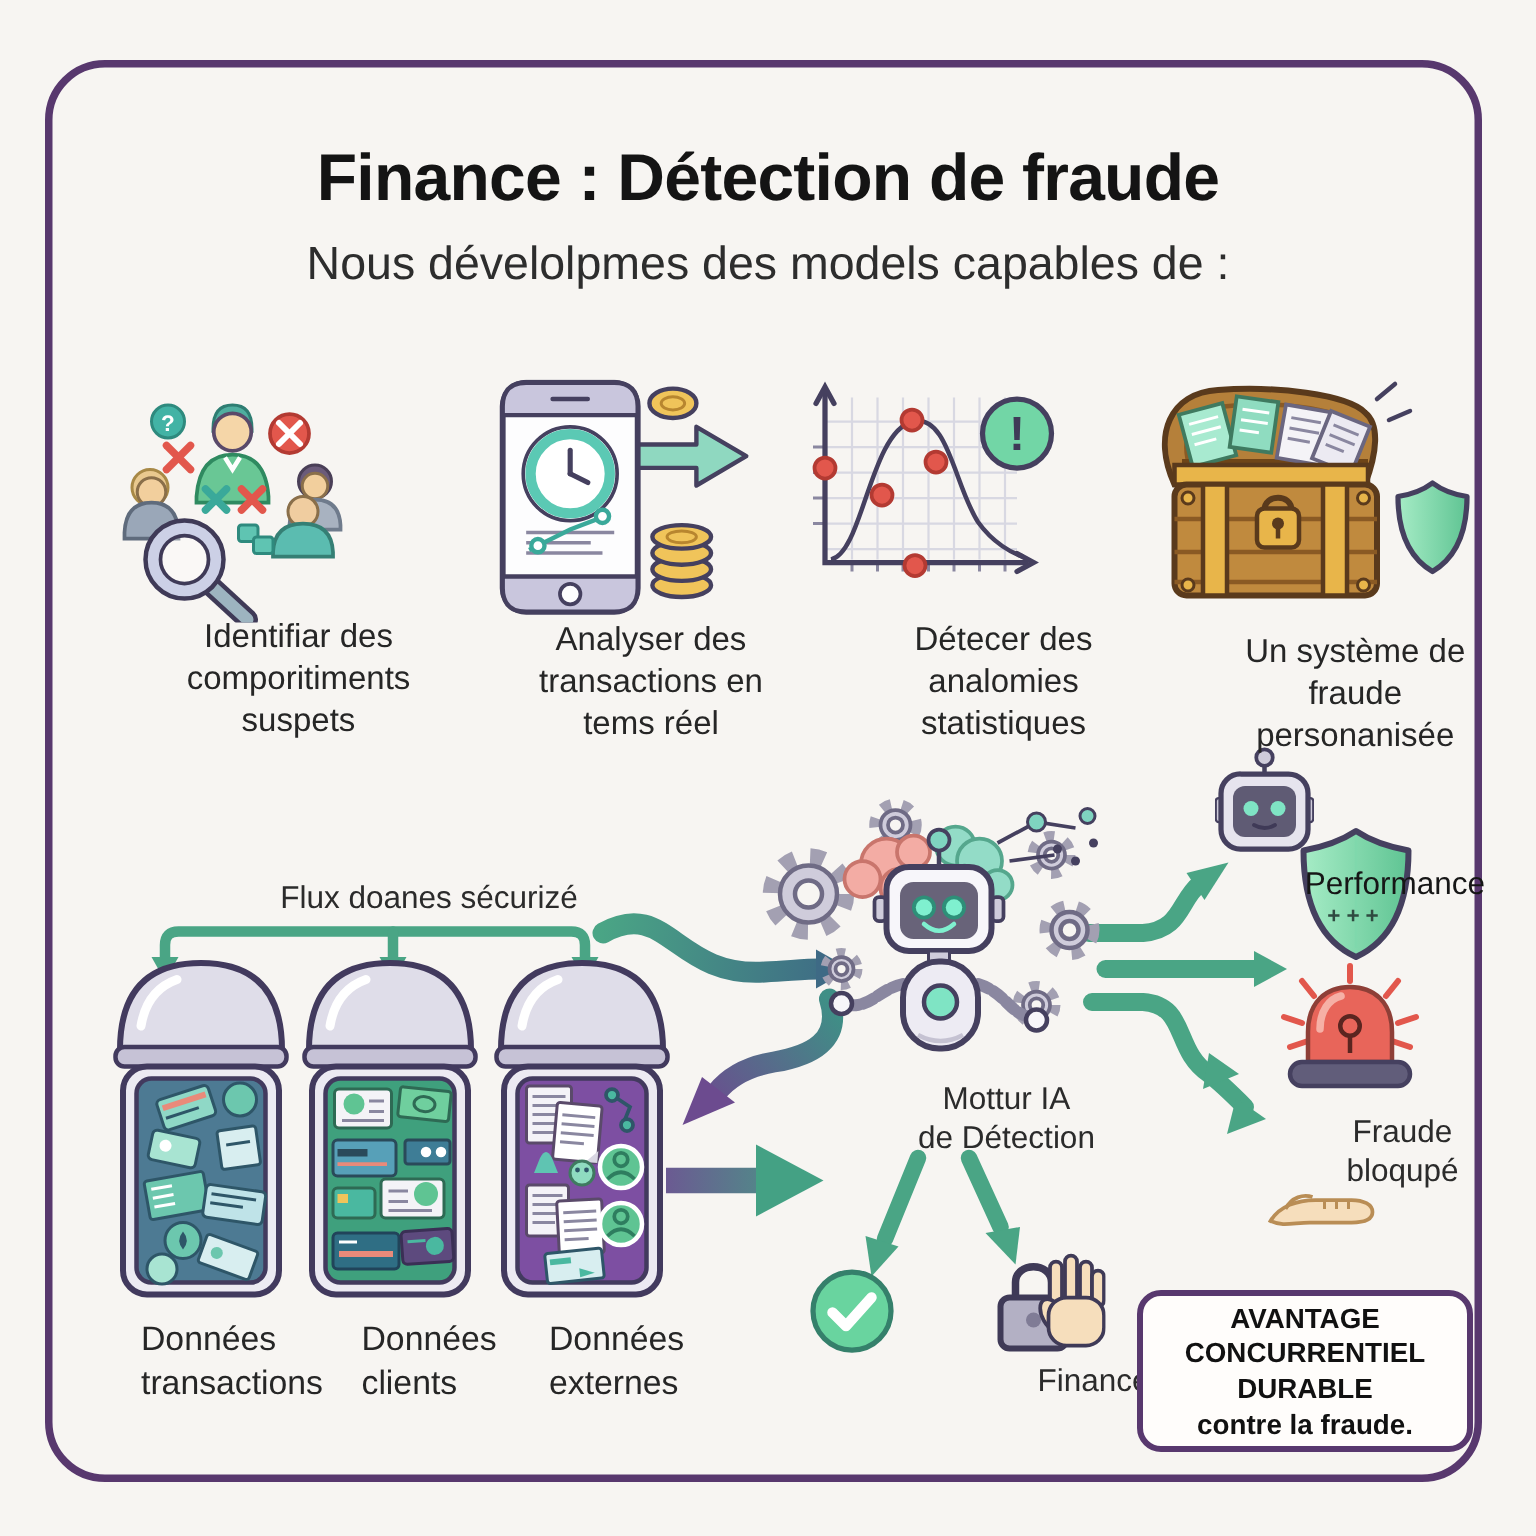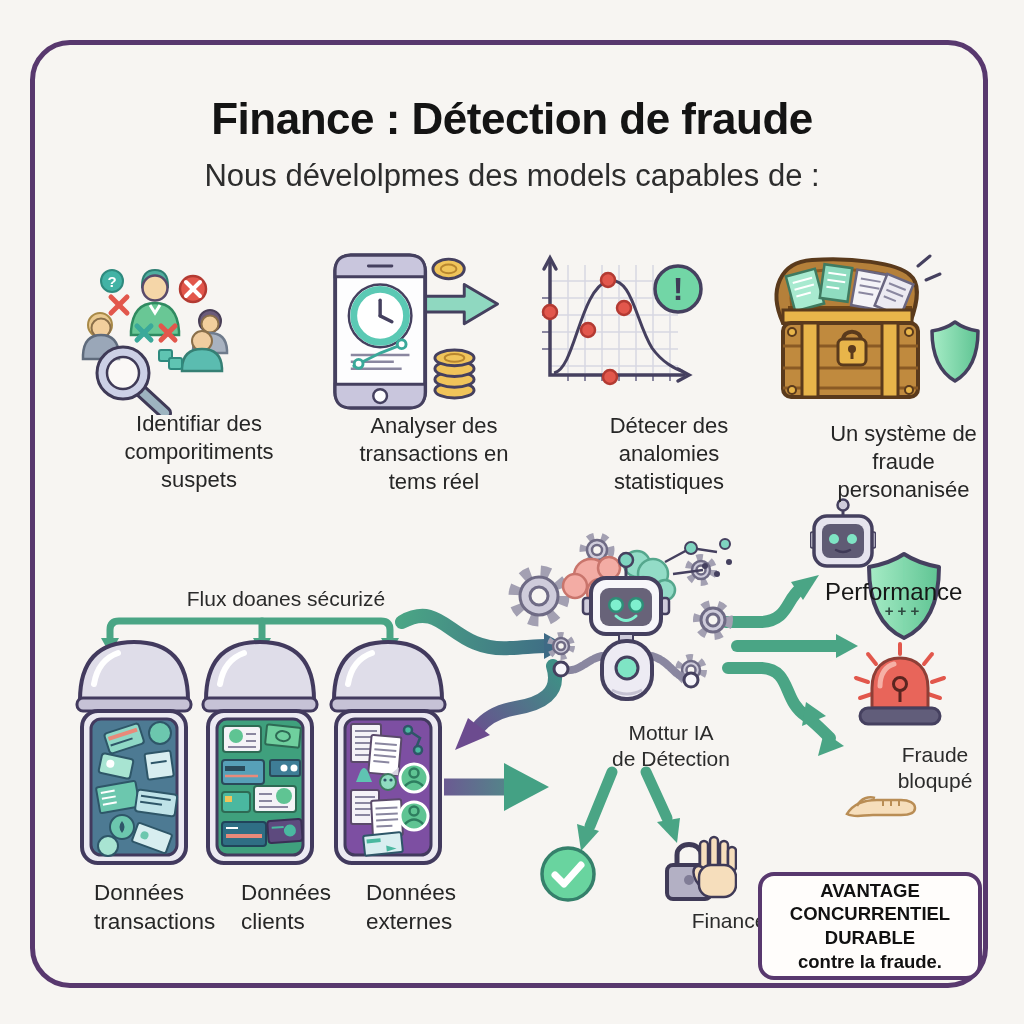--- a/index.html
+++ b/index.html
@@ -5,25 +5,25 @@
   html,body{margin:0;padding:0;background:#f7f5f2;}
   .stage{position:relative;width:1024px;height:1024px;background:#f7f5f2;overflow:hidden;
          font-family:"Liberation Sans",sans-serif;color:#1c1c1c;}
   .abs{position:absolute;}
   .frame{left:30px;top:40px;width:958px;height:948px;border:5px solid #58386e;border-radius:40px;box-sizing:border-box;}
   .title{left:0;top:94px;width:100%;text-align:center;font-size:44px;font-weight:bold;letter-spacing:-0.5px;color:#141414;}
   .subtitle{left:0;top:158px;width:100%;text-align:center;font-size:31px;font-weight:400;color:#2d2d2d;}
   .flabel{font-size:22px;line-height:1.28;text-align:center;color:#262626;}
   .small-label{font-size:21px;line-height:1.25;text-align:center;color:#2b2b2b;}
   .db-label{font-size:22.5px;line-height:1.3;text-align:left;color:#262626;}
-  .perf{font-size:24px;text-align:left;color:#161616;z-index:6;}
+  .perf{font-size:21px;text-align:right;color:#161616;z-index:6;}
   .plus{font-size:15px;font-weight:bold;letter-spacing:4px;text-align:center;color:#2f4a40;z-index:6;}
   .adv-box{left:758px;top:860px;width:224px;height:108px;border:4px solid #58386e;border-radius:16px;
            background:#fffdfb;box-sizing:border-box;display:flex;flex-direction:column;justify-content:center;
-           text-align:center;padding:4px 8px;z-index:5;margin-top:12px;}
+           text-align:center;padding:4px 8px;z-index:5;}
   .adv-head,.adv-tail{font-size:18.5px;font-weight:bold;line-height:1.28;color:#111;}
   svg{display:block;}
   .overlay{left:0;top:0;z-index:1;pointer-events:none;}
   .icon-layer{z-index:2;}
   .txt-layer{z-index:4;margin-left:36px;}
 </style>
 </head>
 <body>
 
 <div class="stage">

